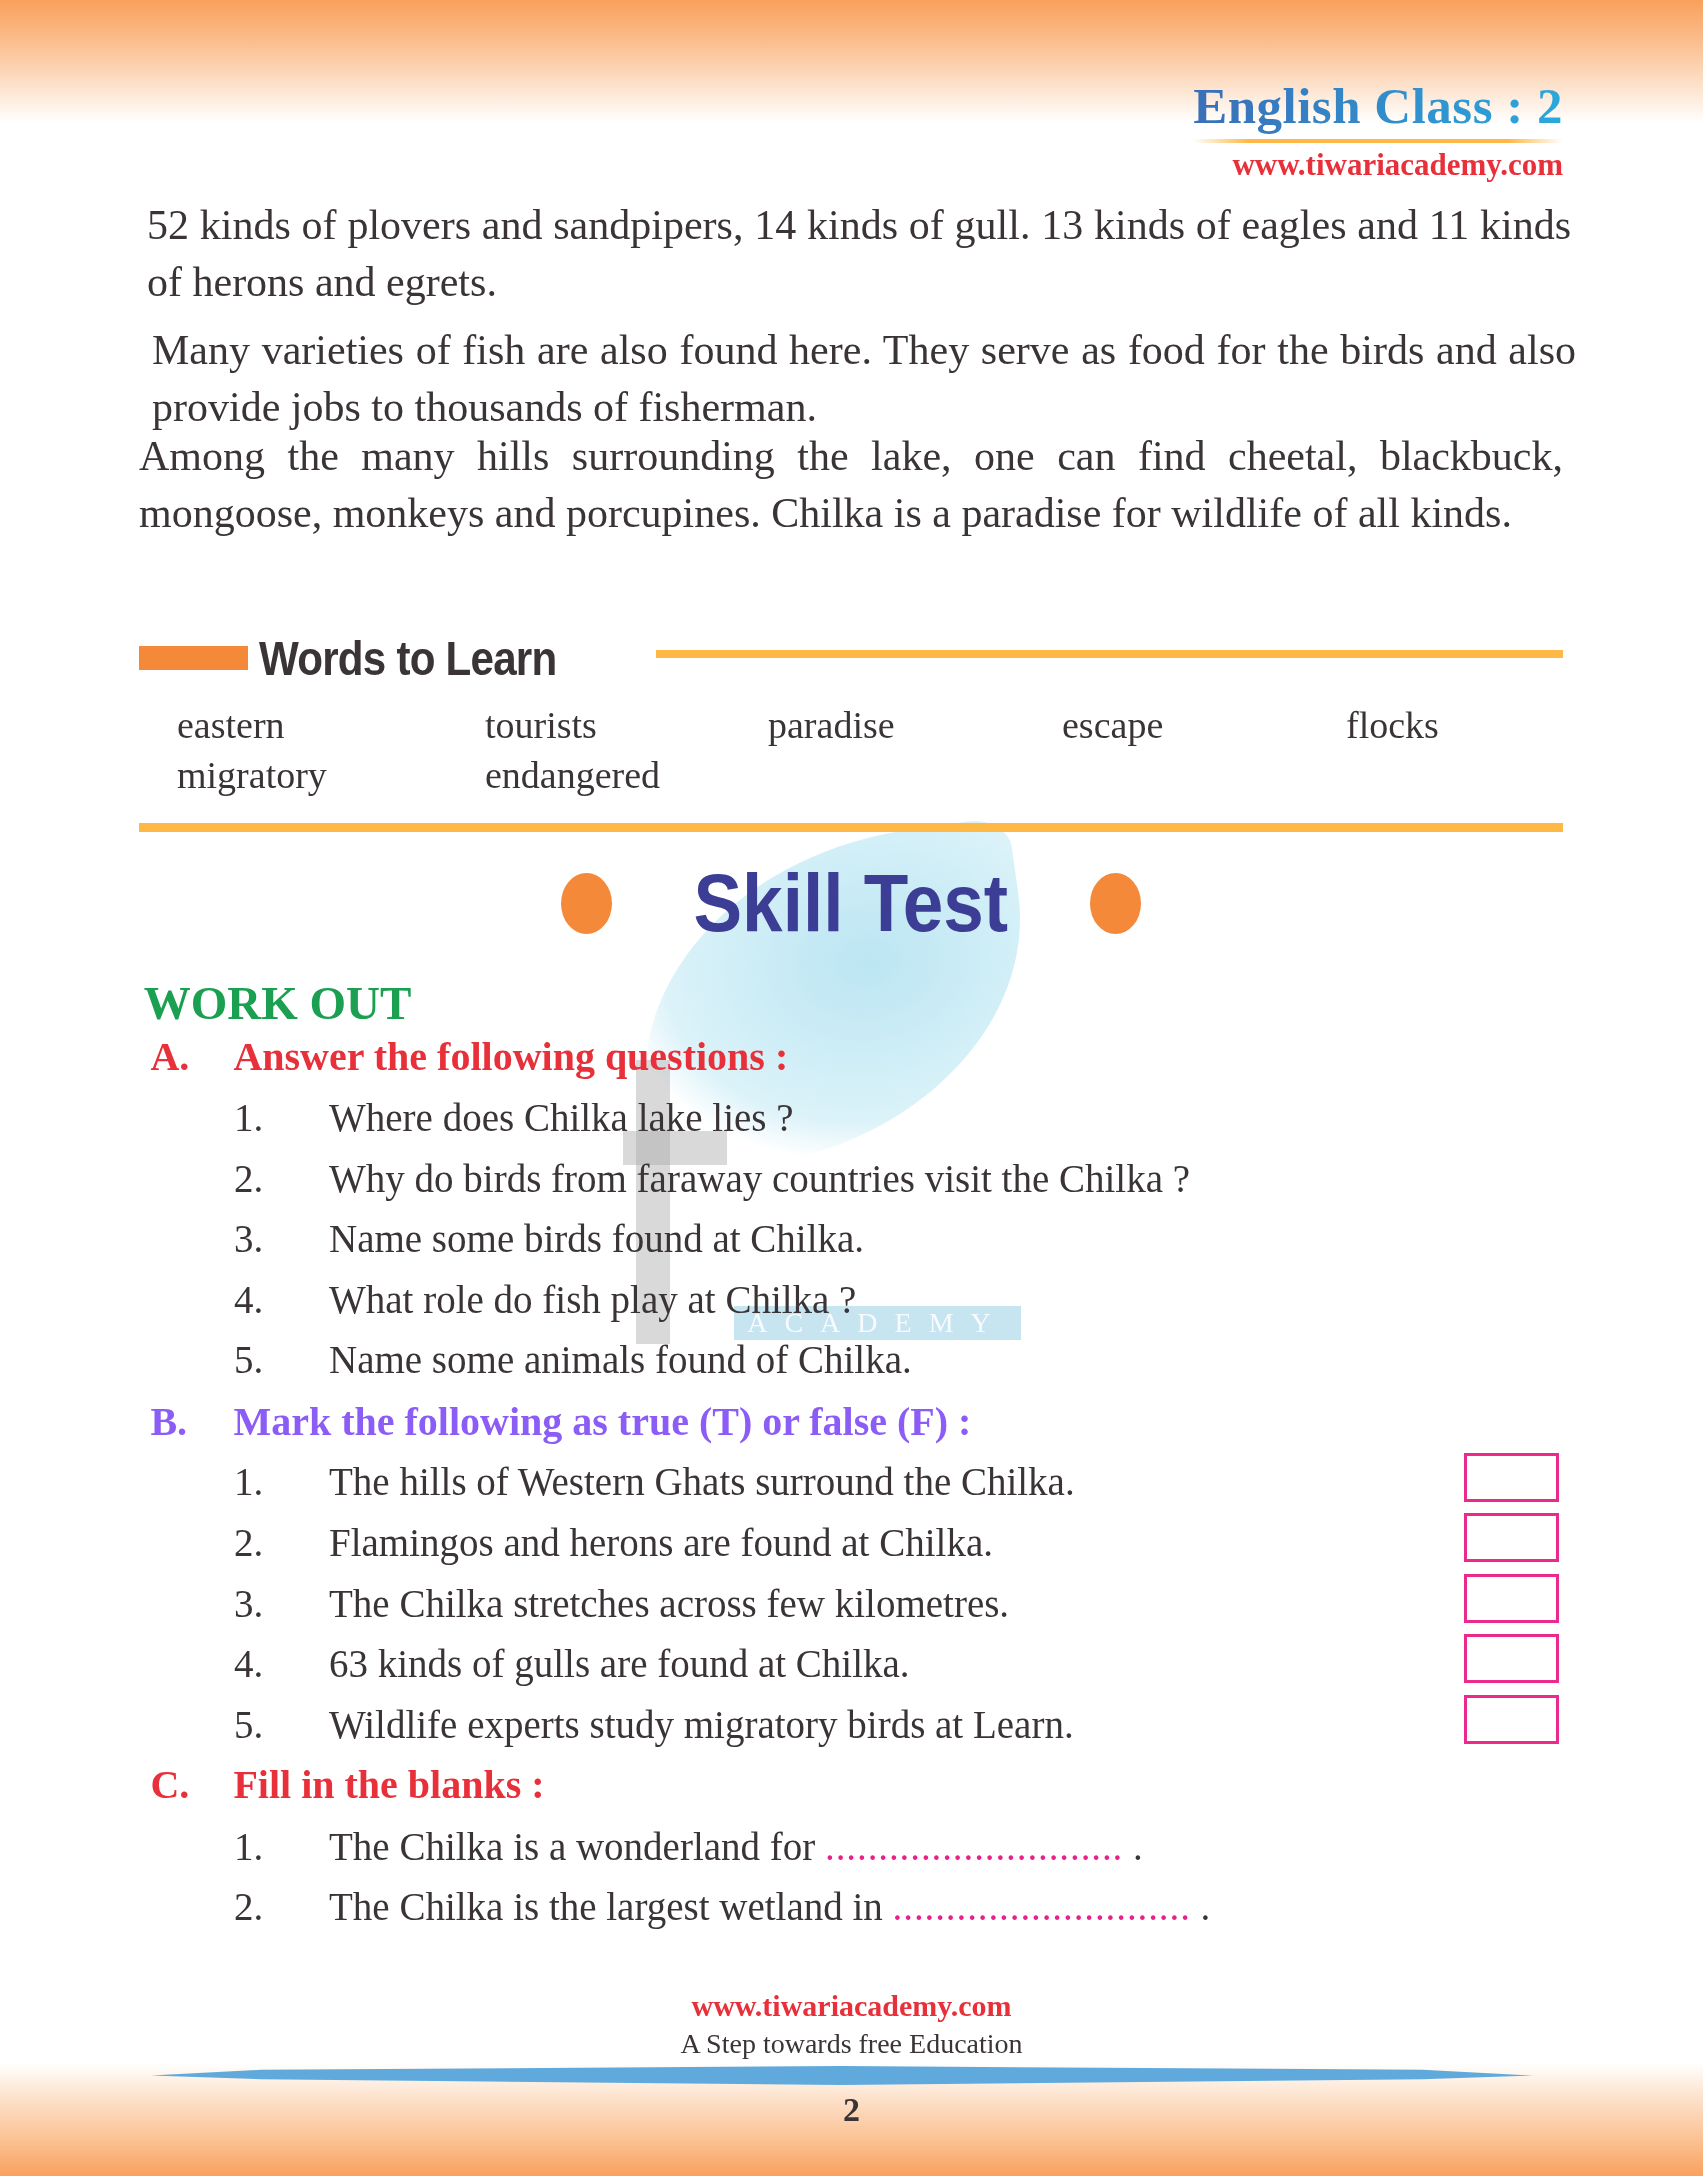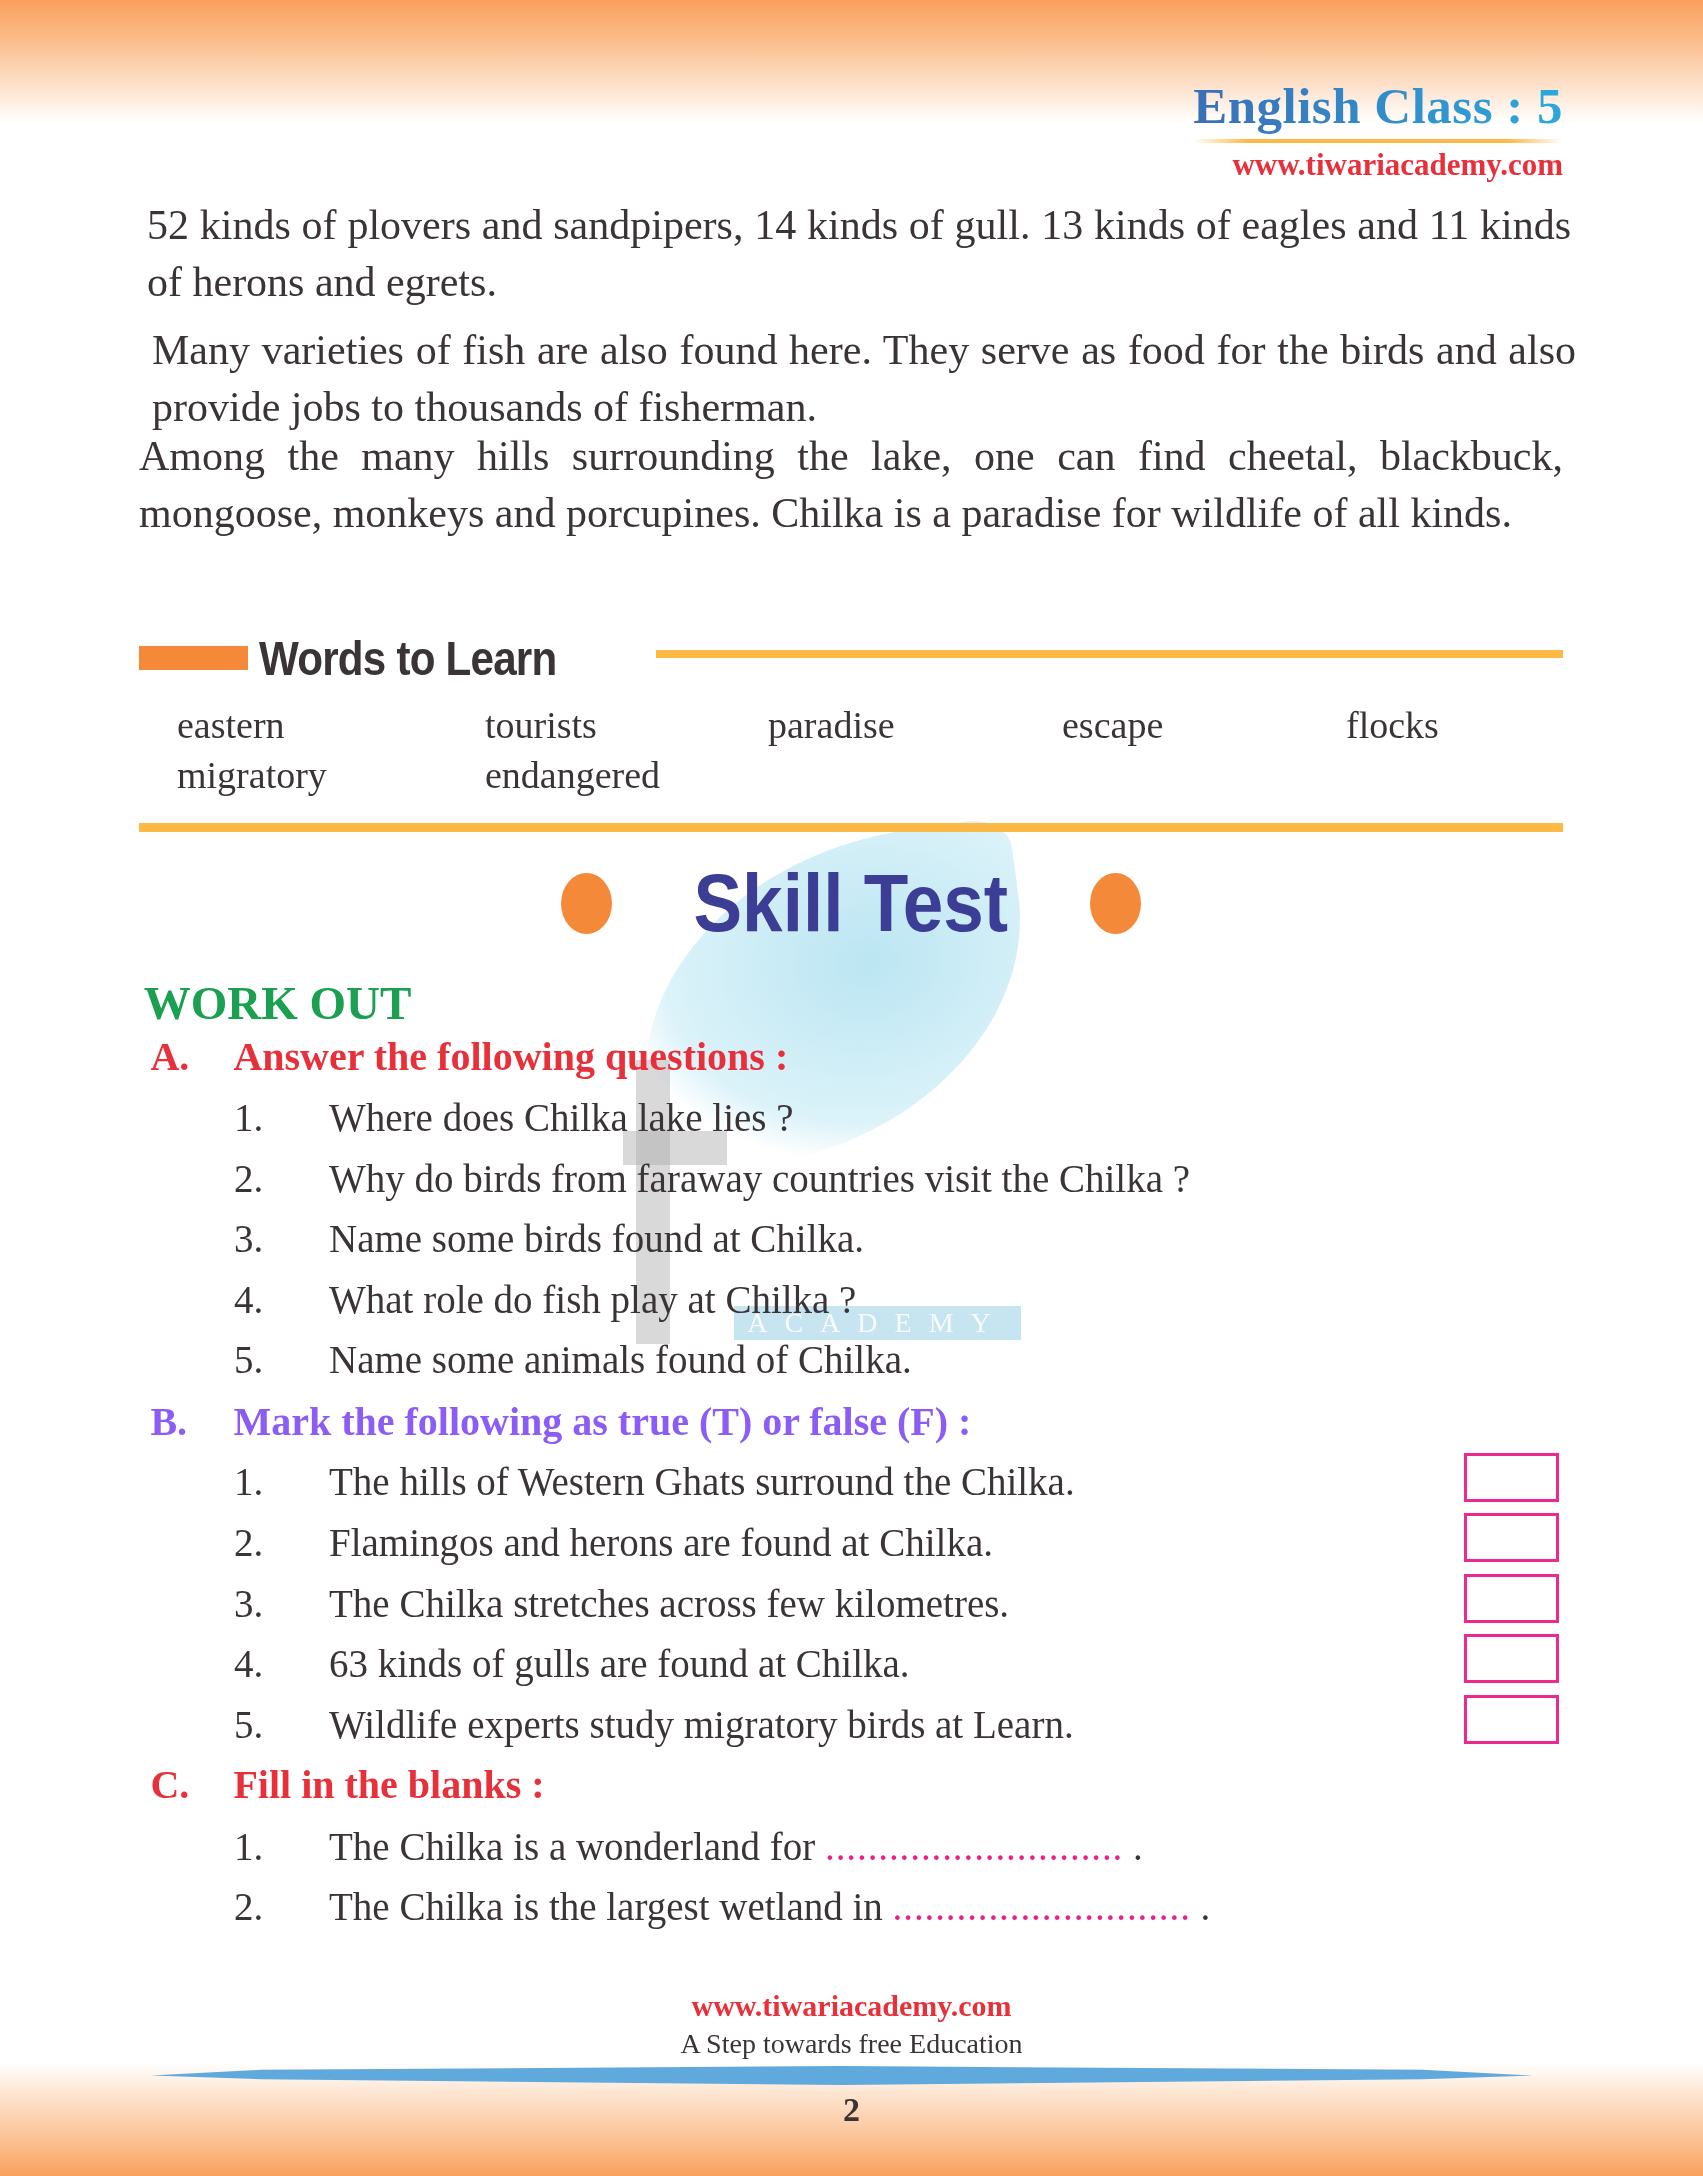--- a/index.html
+++ b/index.html
@@ -162,21 +162,21 @@
       font-size: 34px; line-height: 45px; color: #3a3436;
     }
   </style>
 </head>
 <body>
 
 <div class="top-band"></div>
 <div class="bottom-band"></div>
 
 <div class="header-brand">
-  <div class="brand-title">English Class : 5</div>
+  <div class="brand-title">English Class : 2</div>
   <div class="brand-rule"></div>
   <div class="brand-url">www.tiwariacademy.com</div>
 </div>
 
 <div class="watermark">
   <div class="wm-leaf"></div>
   <div class="wm-stem"></div>
   <div class="wm-bar"></div>
   <div class="wm-academy">ACADEMY</div>
 </div>

